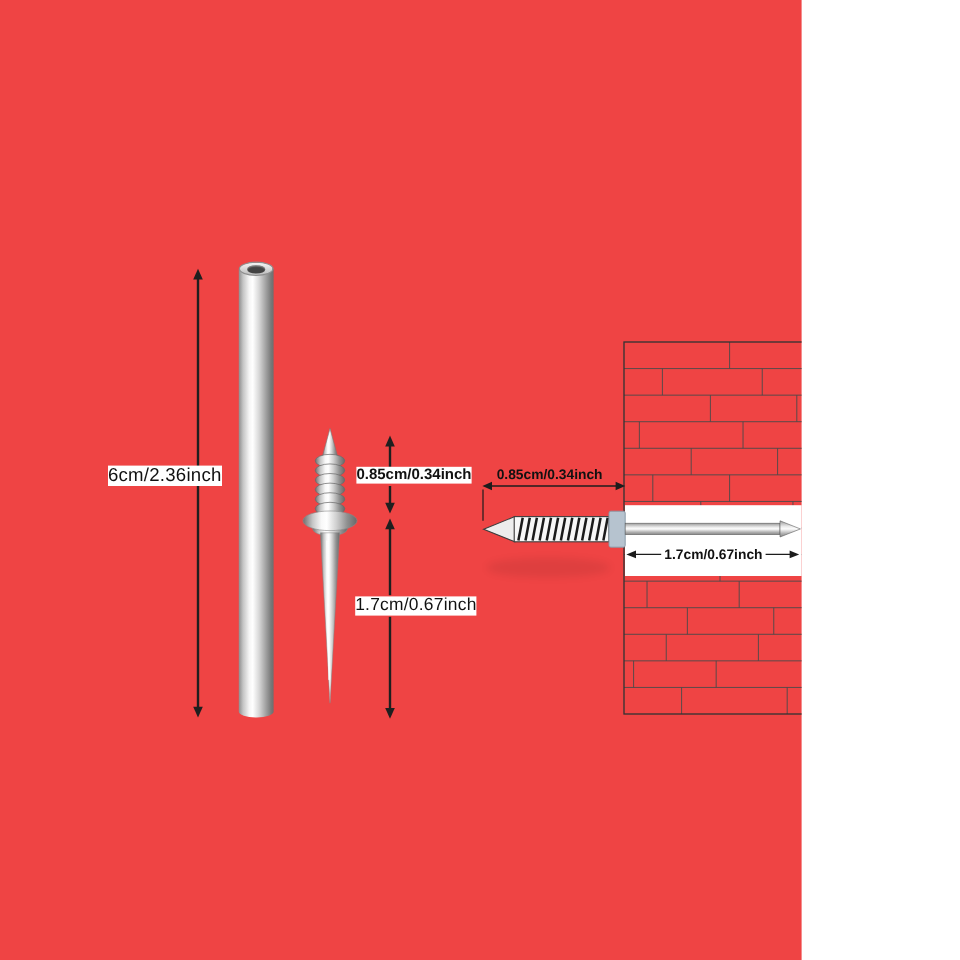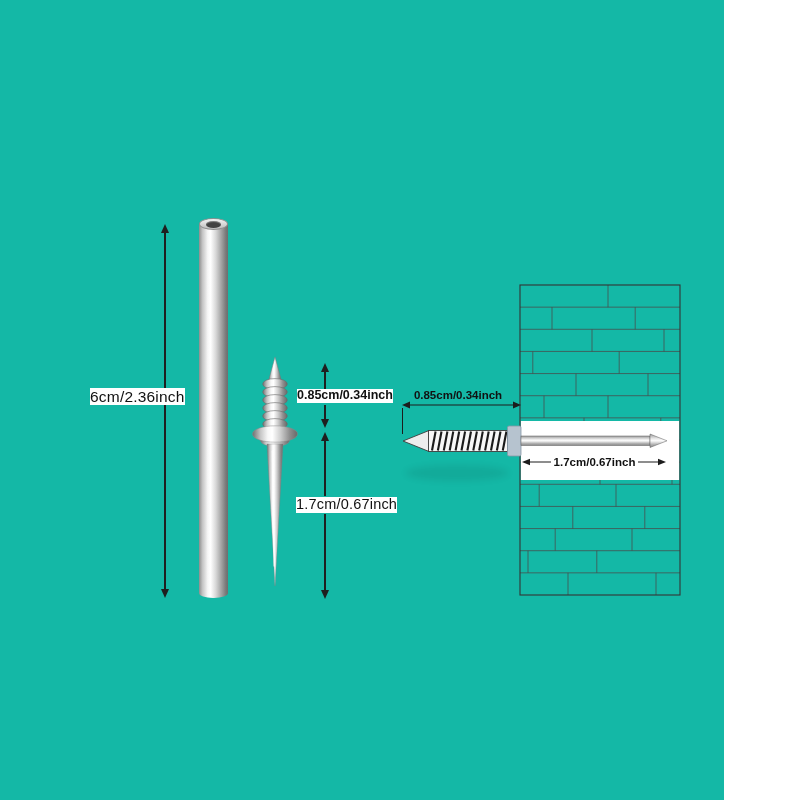--- a/index.html
+++ b/index.html
@@ -1,17 +1,17 @@
 <!DOCTYPE html>
 <html><head>
 <meta charset="utf-8">
 <style>
   html,body{margin:0;padding:0;background:#fff;}
   #stage{
-    position:relative;width:724px;height:800px;background:#14b8a6;overflow:hidden;
+    position:relative;width:668px;height:800px;background:#ef4444;overflow:hidden;
     font-family:"Liberation Sans", sans-serif;color:#111;
   }
   .abs{position:absolute;}
   
   .vline{position:absolute;width:1.5px;background:#1f1f1f;}
   .arrow-up{position:absolute;width:0;height:0;border-left:4px solid transparent;border-right:4px solid transparent;border-bottom:9px solid #1f1f1f;}
   .arrow-down{position:absolute;width:0;height:0;border-left:4px solid transparent;border-right:4px solid transparent;border-top:9px solid #1f1f1f;}
   .dim-label{position:absolute;background:#fff;white-space:nowrap;z-index:3;line-height:1.1;}
   .lbl-tube{font-size:15.5px;font-weight:500;letter-spacing:.2px;}
   .lbl-small{font-size:12.5px;font-weight:600;}

